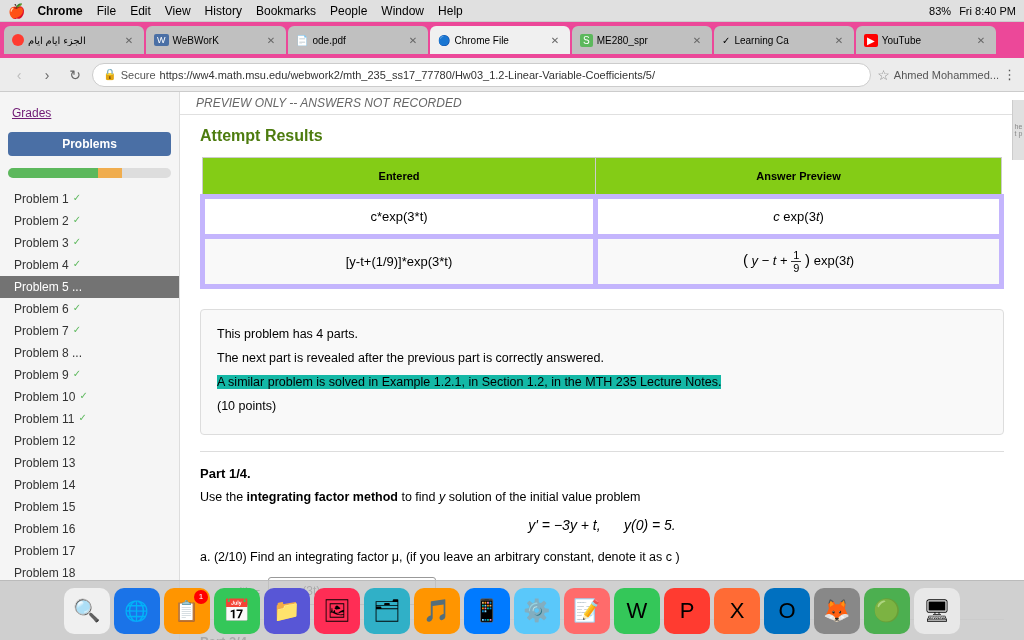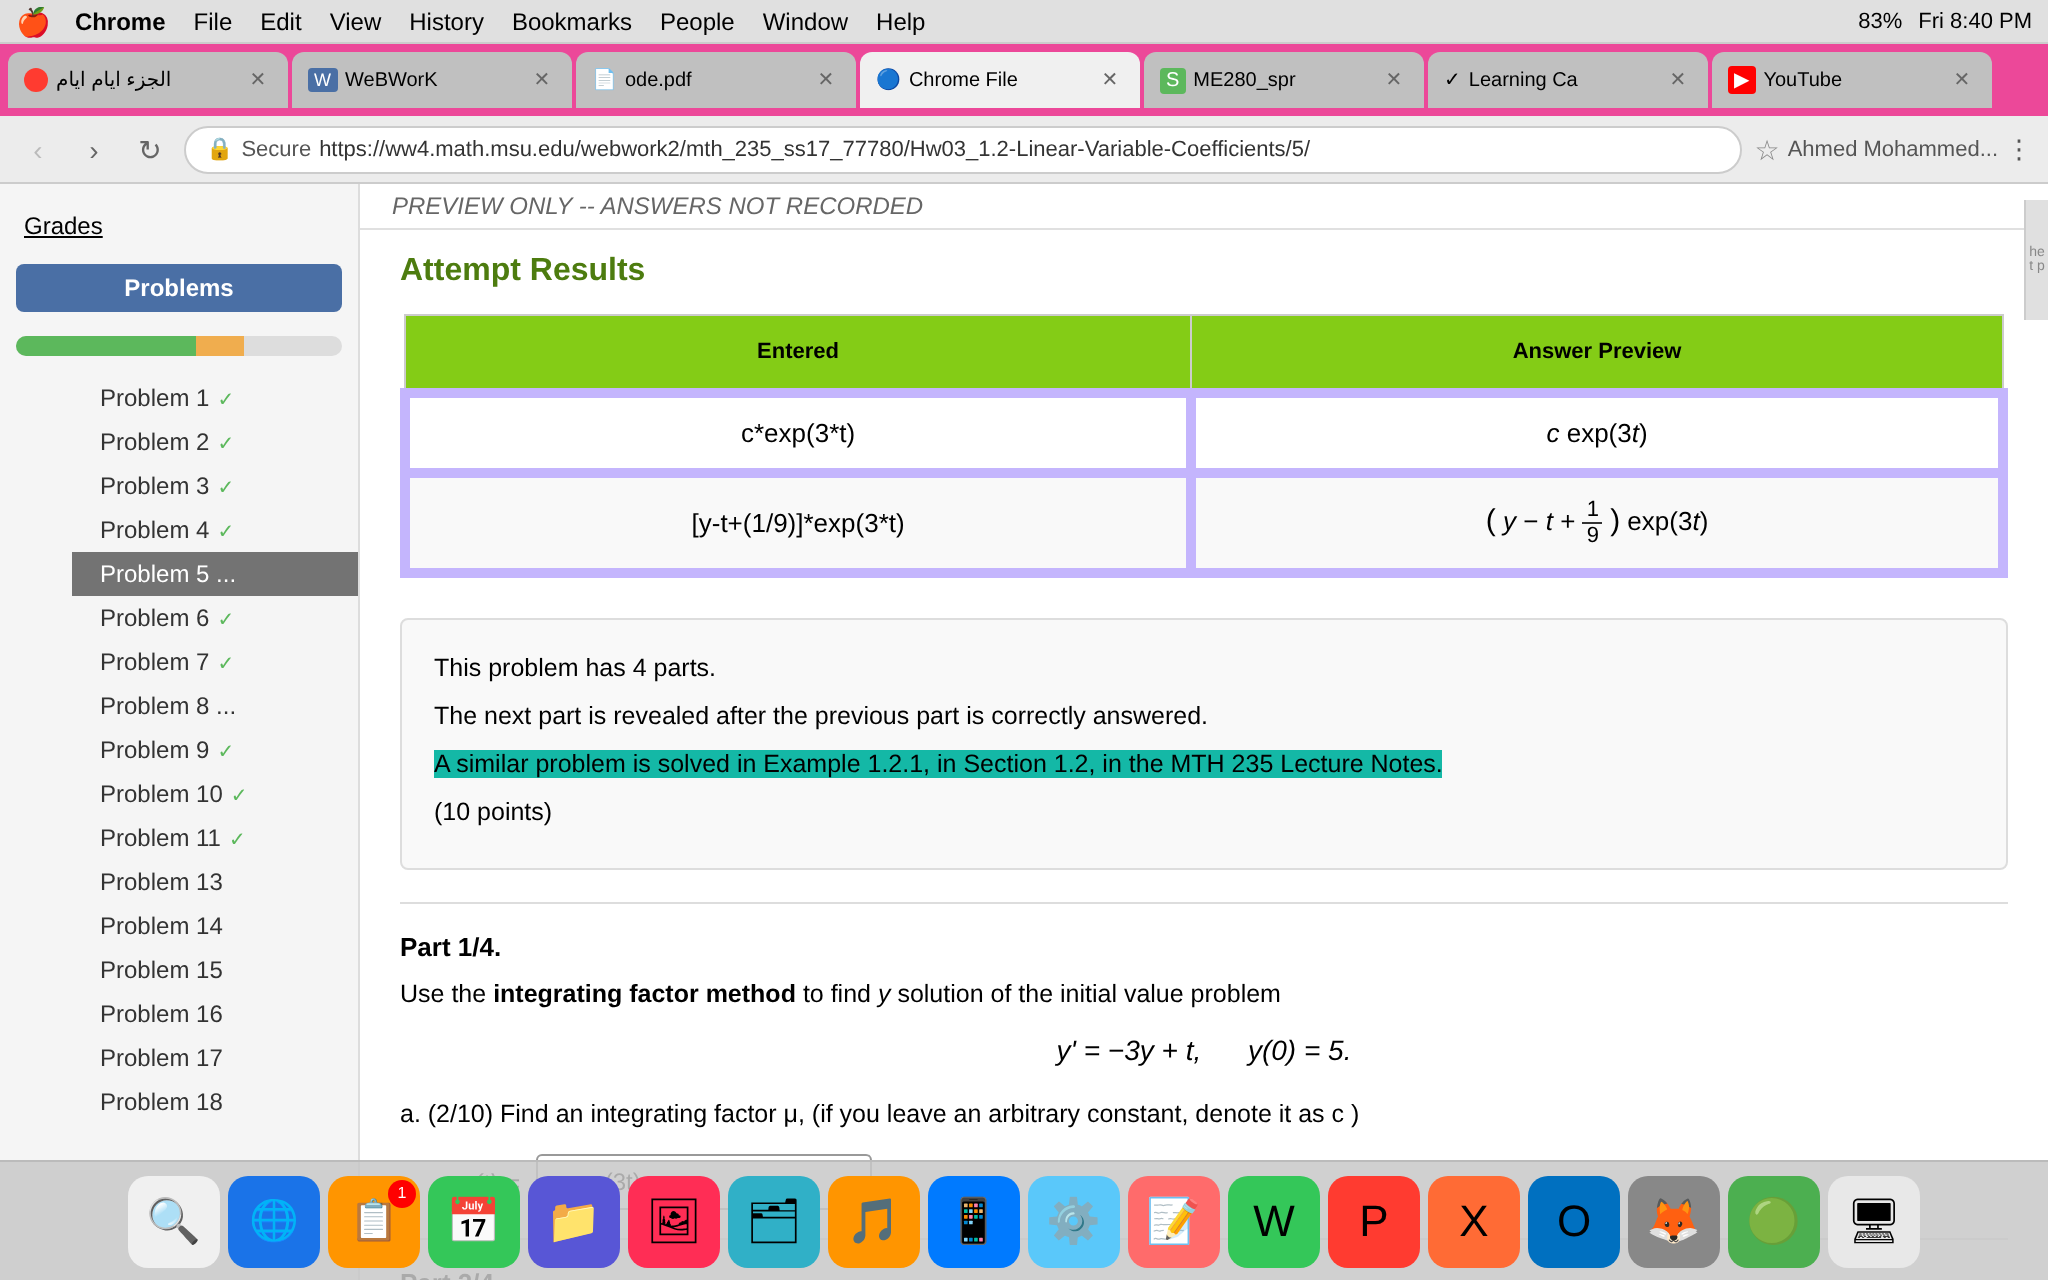--- a/index.html
+++ b/index.html
@@ -26,27 +26,27 @@
     .lock-icon { color: #4caf50; font-size: 11px; }
     .url-text { color: #333; flex: 1; }
     .urlbar-right { display: flex; gap: 4px; align-items: center; }
     .star-btn { font-size: 14px; color: #888; cursor: pointer; }
 
     
     .main-layout { display: flex; height: calc(640px - 92px); }
 
     
     .sidebar { width: 180px; background: #f5f5f5; border-right: 1px solid #ddd; overflow-y: auto; padding: 8px 0; flex-shrink: 0; }
-    .sidebar-grades { padding: 6px 12px; font-size: 12px; color: #000000; text-decoration: underline; }
+    .sidebar-grades { padding: 6px 12px; font-size: 12px; color: #701a75; text-decoration: underline; }
     .sidebar-problems-btn { margin: 6px 8px; background: #4a6fa5; color: white; border: none; border-radius: 4px; padding: 5px 0; width: calc(100% - 16px); text-align: center; font-size: 12px; font-weight: 600; cursor: pointer; }
     .progress-bar-container { margin: 6px 8px 10px; }
     .progress-bar { height: 10px; background: #ddd; border-radius: 5px; display: flex; overflow: hidden; }
     .progress-green { background: #5cb85c; width: 55%; }
     .progress-yellow { background: #f0ad4e; width: 15%; }
-    .problem-item { padding: 4px 14px; font-size: 12px; cursor: pointer; color: #333; display: flex; align-items: flex-end; gap: 4px; margin-left: 36px; }
+    .problem-item { padding: 4px 14px; font-size: 12px; cursor: pointer; color: #333; display: flex; align-items: flex-start; gap: 4px; }
     .problem-item.active { background: #737373; color: white; }
     .check { color: #5cb85c; font-size: 10px; }
 
     
     .content { flex: 1; overflow-y: auto; background: white; padding: 0; }
     .preview-banner { background: #fff; color: #666; font-size: 12px; padding: 4px 16px; border-bottom: 1px solid #e0e0e0; font-style: italic; text-align: left; }
     .content-inner { padding: 12px 20px; }
     .attempt-results-title { font-size: 16px; font-weight: bold; margin-bottom: 12px; color: #4d7c0f; }
 
     
@@ -209,20 +209,23 @@
       <span>Problem 9</span>
       <span class="check">✓</span>
     </div>
     <div class="problem-item">
       <span>Problem 10</span>
       <span class="check">✓</span>
     </div>
     <div class="problem-item">
       <span>Problem 11</span>
       <span class="check">✓</span>
+    </div>
+    <div class="problem-item">
+      <span>Problem 12</span>
     </div>
     <div class="problem-item">
       <span>Problem 13</span>
     </div>
     <div class="problem-item">
       <span>Problem 14</span>
     </div>
     <div class="problem-item">
       <span>Problem 15</span>
     </div>

